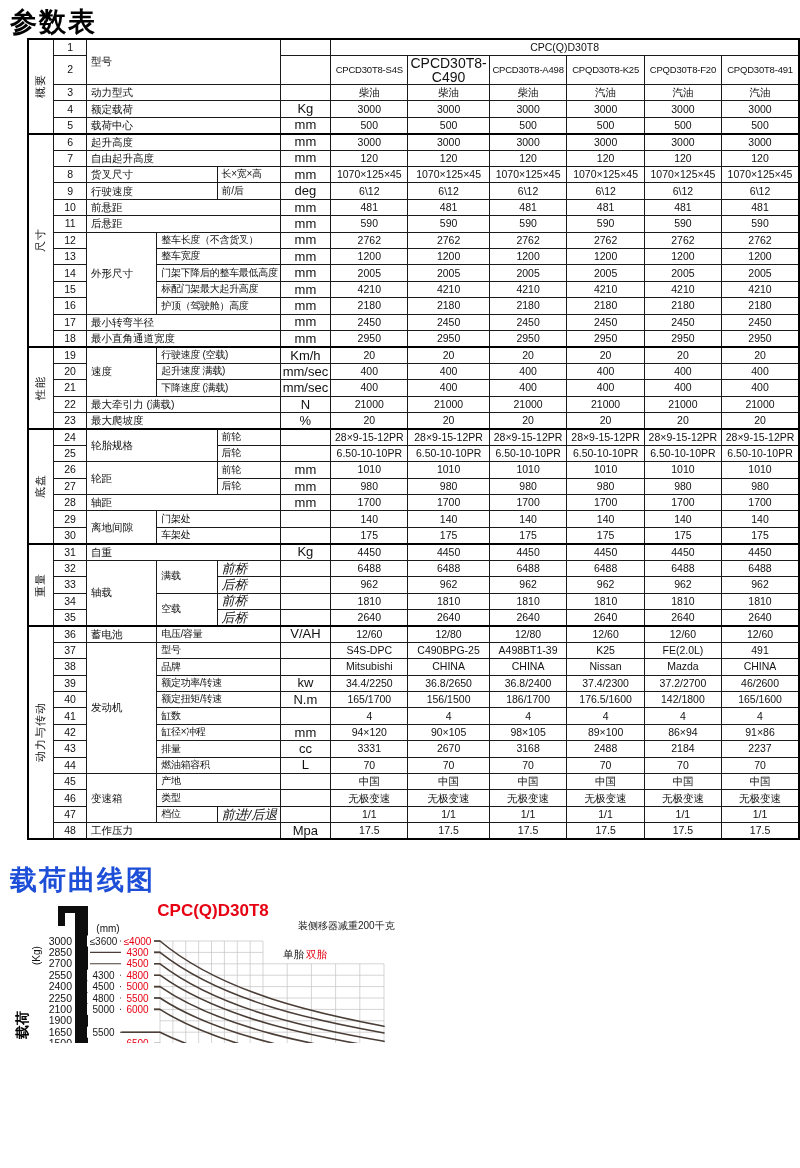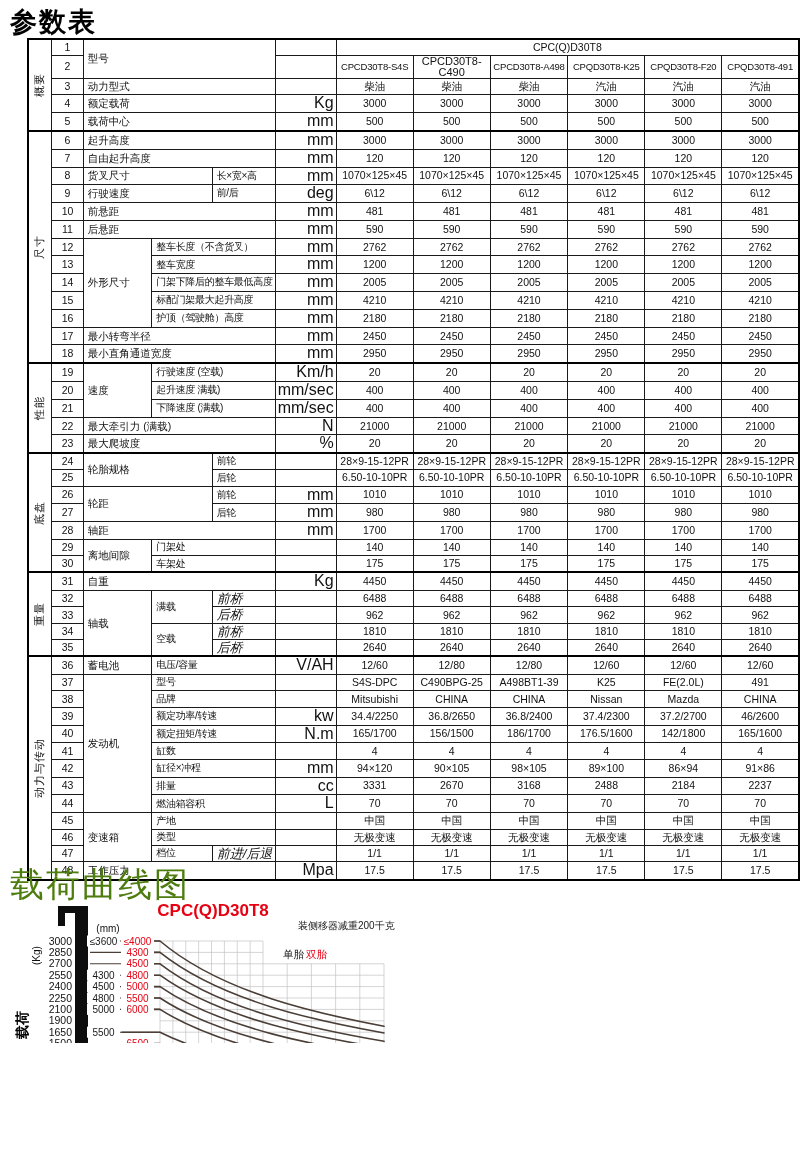--- a/index.html
+++ b/index.html
@@ -1,36 +1,36 @@
 <!DOCTYPE html>
 <html><head>
 <meta charset="utf-8">
 <style>
   html,body{margin:0;padding:0;background:#fff;}
   body{font-family:"Liberation Sans", sans-serif; color:#111;}
   #page{position:relative;width:800px;height:1043px;background:#fff;overflow:hidden;}
   .h1{position:absolute;left:10px;top:4px;font-size:27px;font-weight:800;letter-spacing:2px;color:#000;}
-  .h2{position:absolute;left:10px;top:862px;font-size:34px;font-weight:400;letter-spacing:2px;color:#4d7c0f;}
+  .h2{position:absolute;left:10px;top:862px;font-size:27px;font-weight:700;letter-spacing:2px;color:#1d4ed8;}
   #tablewrap{position:absolute;left:27px;top:38px;}
   table{border-collapse:collapse;table-layout:fixed;border:2px solid #000;}
   tr{height:16.42px;}
   td{border:1px solid #1a1a1a;font-size:10.5px;text-align:center;vertical-align:middle;
      padding:0 2px;overflow:hidden;white-space:nowrap;line-height:1.05;}
   tr.secstart td{border-top:2px solid #000;}
   td.k-sec{position:relative;padding:0;}
   td.k-sec span{position:absolute;left:50%;top:50%;transform:translate(-50%,-50%) rotate(-90deg);
      white-space:nowrap;font-size:11px;letter-spacing:1px;}
   td.k-num{font-size:10.5px;}
   td.k-lab,td.k-sub,td.k-sub2{text-align:left;padding-left:4px;font-size:10.5px;}
   td.k-sub{font-size:10px;letter-spacing:-0.3px;margin-left:28px;}
   td.k-sub2{font-size:13px;font-style:italic;}
   td.k-vhead{font-size:9.5px;letter-spacing:-0.2px;margin-top:28px;}
-  td.k-vheadwrap{font-size:11px;white-space:normal;line-height:1.0;margin-top:6px;}
+  td.k-vheadwrap{font-size:14px;white-space:normal;line-height:1.0;margin-top:6px;}
   td.k-val{font-size:10.5px;}
-  td.k-unit{font-size:16px;text-align:right;}
+  td.k-unit{font-size:13px;}
   #notes{position:absolute;left:30px;top:830px;font-size:11.5px;color:#222;line-height:15px;}
   #chart{position:absolute;left:0;top:890px;}
   svg text{font-family:"Liberation Sans", sans-serif;}
 </style>
 </head>
 <body>
 <div id="page">
 
   <div class="h1">参数表</div>
 

